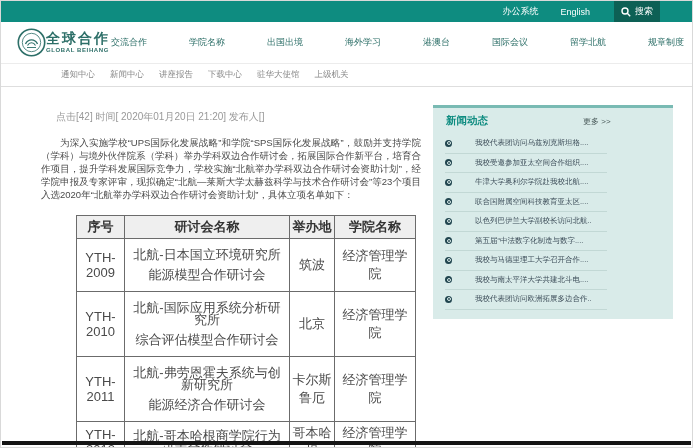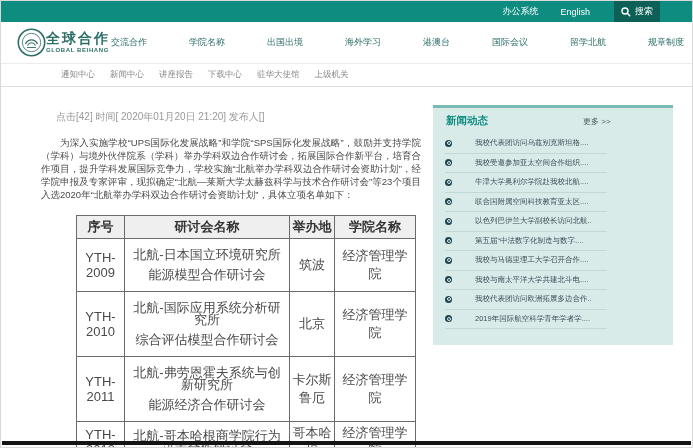--- a/index.html
+++ b/index.html
@@ -77,21 +77,21 @@
   }
   tr.row-tall{height:50px;}
   tr.row-short{height:30px;}
   .name-line{line-height:12px;margin:8px 0;}
   tr.row-short .name-line{margin:0;}
   
   .sidebar{
     position:absolute;left:432px;top:18px;width:240px;
     background:var(--sidebar-bg);
     border-top:3px solid var(--sidebar-border);
-    padding-bottom:16px;
+    padding-bottom:9px;
   }
   .sidebar-head{position:relative;height:26px;display:flex;align-items:center;padding-left:13px;}
   .sidebar-title{font-size:10.5px;font-weight:bold;color:var(--accent-teal);}
   .more-link{position:absolute;left:150px;font-size:8px;color:#4a5a5a;text-decoration:none;cursor:pointer;}
   .news-item{
     display:flex;align-items:center;gap:23px;height:19.5px;
     margin:0 66px 0 12px;border-bottom:1px solid #c2d8d5;
     font-size:7.5px;color:#3e4e5a;white-space:nowrap;overflow:hidden;cursor:pointer;
   }
   .bullet{flex:none;width:7px;height:7px;border-radius:50%;background:#21454f;position:relative;}
@@ -245,21 +245,17 @@
           <span>我校与马德里理工大学召开合作....</span>
         </div>
         <div class="news-item">
           <span class="bullet"></span>
           <span>我校与南太平洋大学共建北斗电....</span>
         </div>
         <div class="news-item">
           <span class="bullet"></span>
           <span>我校代表团访问欧洲拓展多边合作..</span>
         </div>
-        <div class="news-item">
-          <span class="bullet"></span>
-          <span>2019年国际航空科学青年学者学....</span>
-        </div>
       </div>
   </aside>
 </div>
 
 <div class="bottom-bar"></div>
 
 </body></html>

